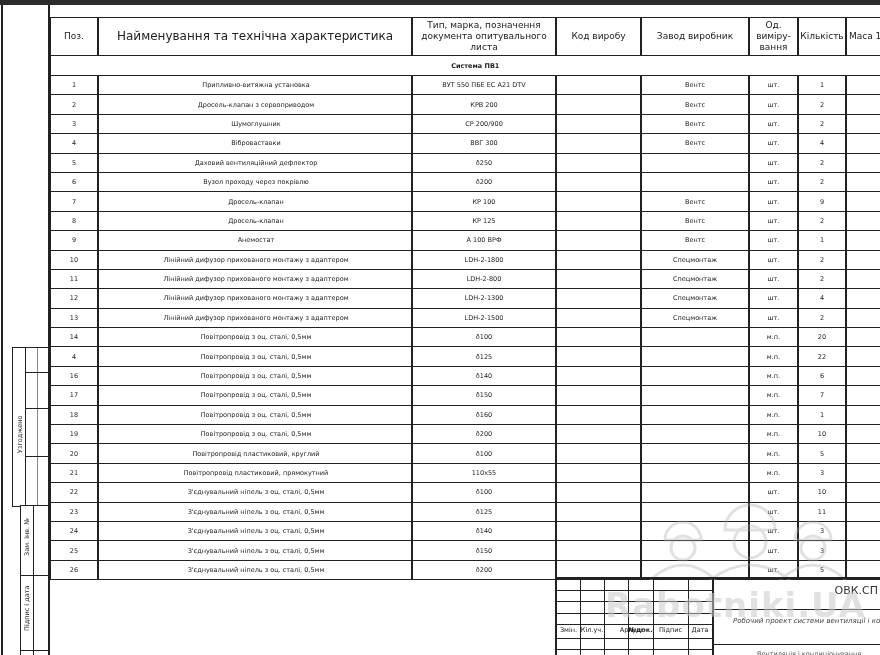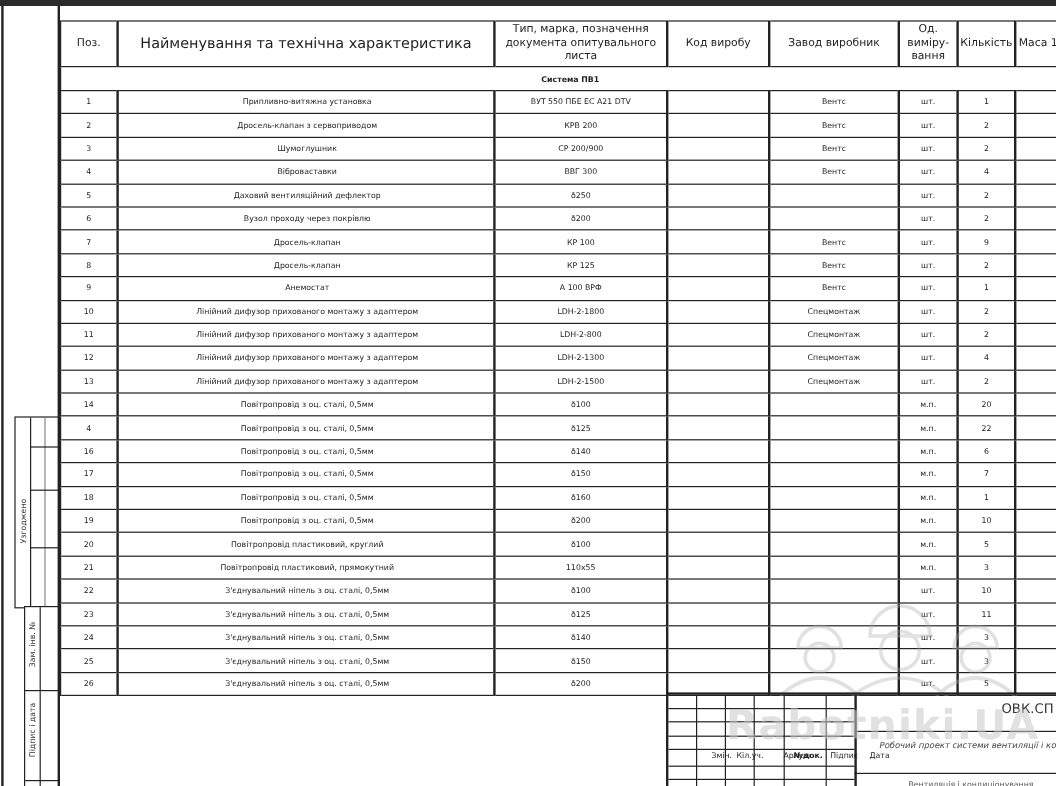--- a/index.html
+++ b/index.html
@@ -17,21 +17,21 @@
   table.spec th.thick, table.spec td.thick{border-left:2px solid #222;border-right:2px solid #222;}
   .c-pos{width:48px}.c-name{width:314px}.c-type{width:144px}.c-code{width:85px}.c-fact{width:108px}.c-unit{width:49px}.c-qty{width:48px}.c-mass{width:54px}
   
   .stamp{position:absolute;left:12px;border:1px solid #222;background:#fff;}
   .stamp .lbl{position:absolute;transform:rotate(-90deg);transform-origin:left top;font-size:6.5px;color:#333;white-space:nowrap;}
   .vline{position:absolute;width:1px;background:#222;}
   .hline{position:absolute;height:1px;background:#222;}
   
   .tb{position:absolute;left:555px;top:577px;width:325px;height:78px;border-top:2px solid #222;border-left:2px solid #222;background:transparent;}
   .tb-grid{position:absolute;left:0;top:0;width:155px;height:78px;}
-  .tb-hdr{position:absolute;top:47px;font-size:6.5px;color:#222;text-align:center;padding-left:33px;}
+  .tb-hdr{position:absolute;top:47px;font-size:6.5px;color:#222;text-align:center;}
   .tb-code{position:absolute;right:4px;top:5px;font-size:11px;color:#333;}
   .tb-desc{position:absolute;left:176px;top:38px;font-size:7px;font-style:italic;color:#444;white-space:nowrap;}
   .tb-desc2{position:absolute;left:200px;top:71px;font-size:6.5px;color:#555;white-space:nowrap;}
   .watermark{position:absolute;left:605px;top:585px;font-size:34px;font-weight:bold;color:rgba(200,200,200,0.55);letter-spacing:1px;font-family:"DejaVu Sans",sans-serif;}
   .wm-icons{position:absolute;left:640px;top:500px;width:220px;height:80px;opacity:0.35;}
 </style>
 </head>
 <body>
 
 <div class="topbar"></div>

